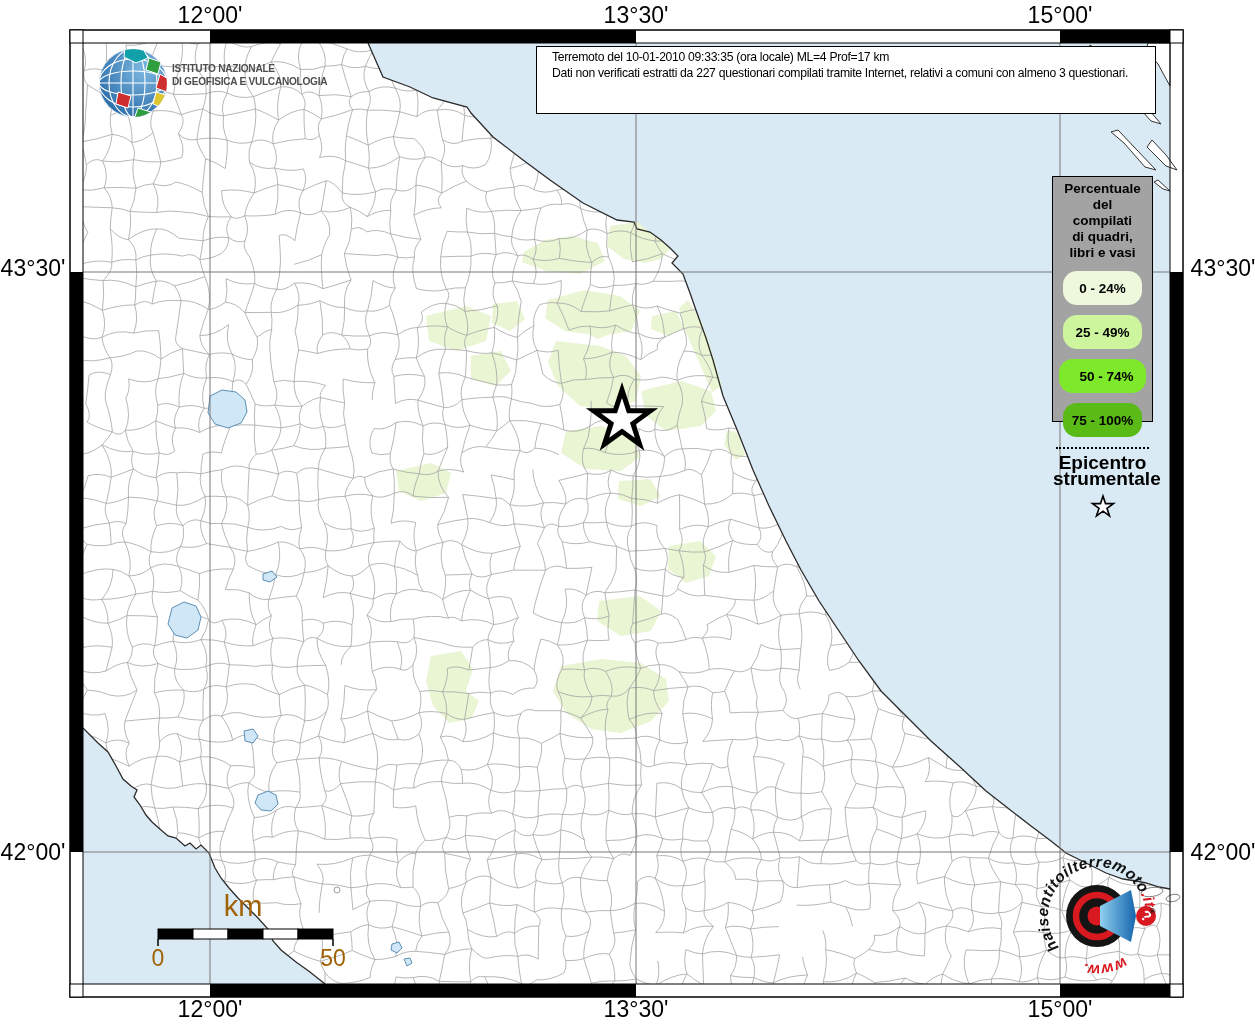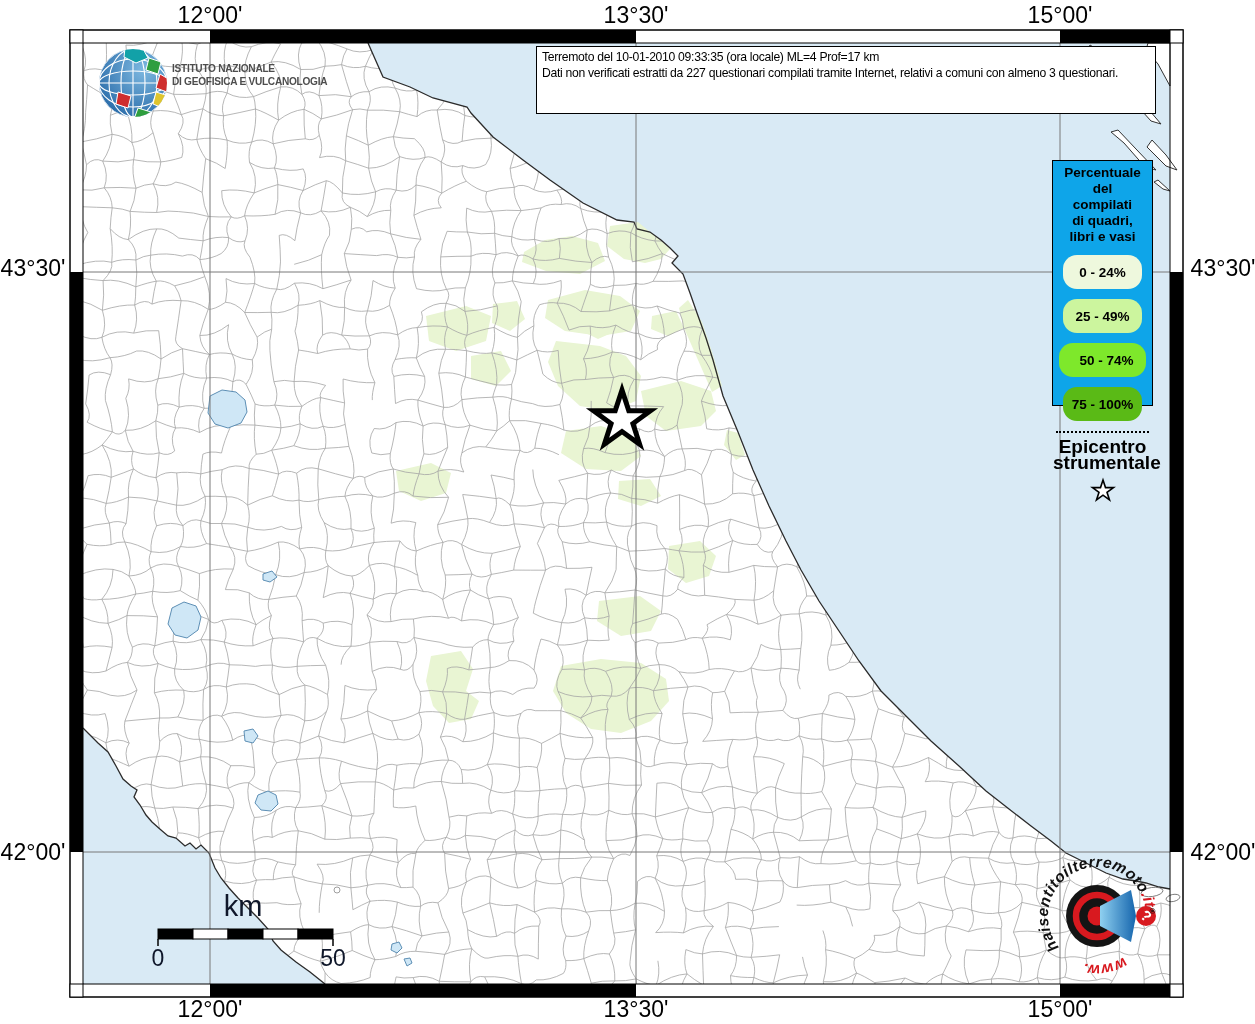--- a/index.html
+++ b/index.html
@@ -1,32 +1,32 @@
 <!DOCTYPE html>
 <html><head>
 <meta charset="utf-8">
 <style>
   html,body{margin:0;padding:0;background:#fff;}
   .canvas{position:relative;width:1255px;height:1024px;background:#fff;overflow:hidden;
           font-family:"Liberation Sans",sans-serif;}
   svg#map-svg{position:absolute;left:0;top:0;}
   .axis{position:absolute;font-size:23px;color:#000;transform:translate(-50%,-50%);white-space:nowrap;}
   #info-box{position:absolute;left:536px;top:46px;width:620px;height:68px;background:#fff;
-            border:1px solid #000;box-sizing:border-box;padding:2px 5px 0 5px;}
+            border:1px solid #000;box-sizing:border-box;padding:2px 5px 0 15px;}
   .info-line{font-size:12.2px;line-height:16.2px;letter-spacing:-0.3px;white-space:nowrap;overflow:hidden;color:#000;}
-  #legend{position:absolute;left:1052px;top:160px;width:101px;height:246px;background:#0ea5e9;
+  #legend{position:absolute;left:1052px;top:176px;width:101px;height:246px;background:#a3a3a3;
           border:1px solid #000;box-sizing:border-box;text-align:center;}
   .lg-title{font-weight:bold;font-size:13.5px;line-height:16px;color:#000;margin-top:4px;}
   .swatch{width:79px;height:34px;margin:10px auto 0 auto;display:flex;align-items:center;
           justify-content:center;font-weight:bold;font-size:13.5px;color:#000;border-radius:14px;}
   .swatch:first-of-type{margin-top:6px;}
   .lg-sep{border-top:2px dotted #000;margin:10px 3px 6px 3px;height:0;}
   .lg-ep{font-weight:bold;font-size:19px;line-height:16px;color:#000;}
   #legend-star-box{margin-top:4px;}
-  .scale-label{position:absolute;color:#0f172a;transform:translate(-50%,-50%);white-space:nowrap;}
+  .scale-label{position:absolute;color:#a16207;transform:translate(-50%,-50%);white-space:nowrap;}
   #scale-km{font-size:29px;}
   #scale-0,#scale-50{font-size:23px;}
   #ingv-wordmark{position:absolute;left:172px;top:62px;color:#4d4d4d;font-weight:bold;
                  transform:scaleX(0.92);transform-origin:left top;}
   .ingv-line{font-size:11px;line-height:13px;letter-spacing:-0.3px;white-space:nowrap;}
 </style>
 </head>
 <body>
 
 <div class="canvas">

